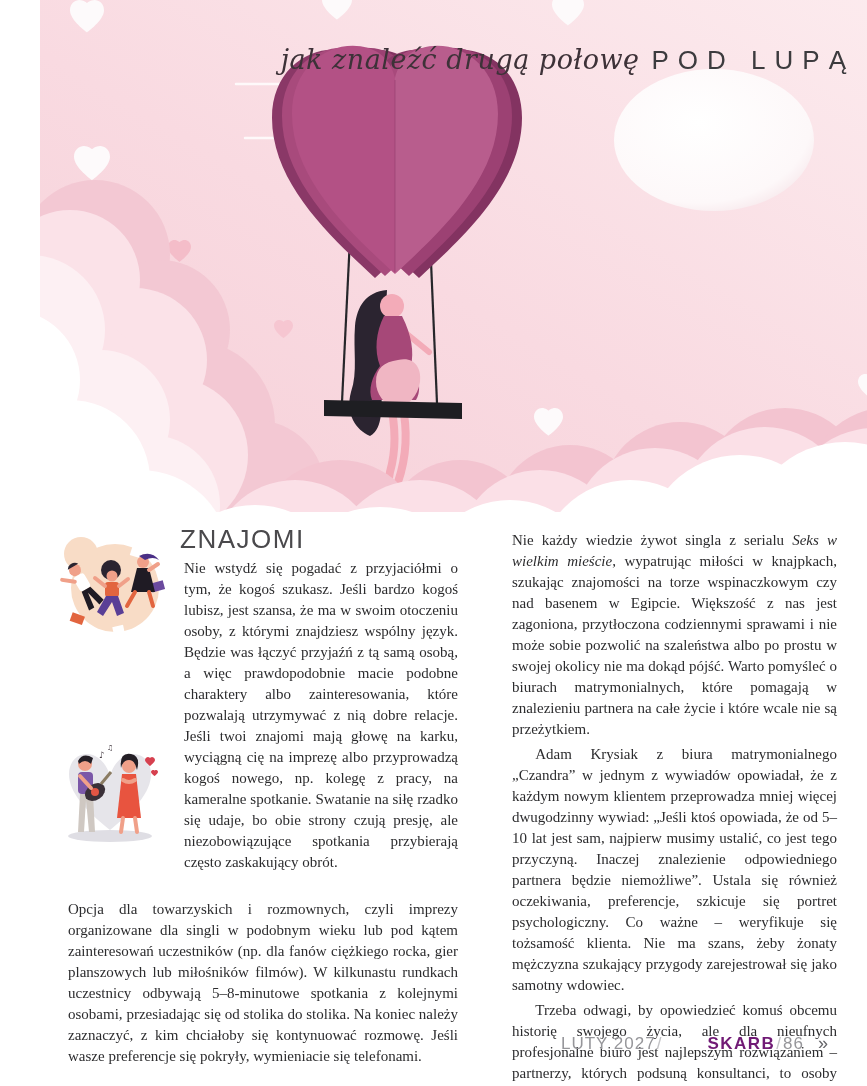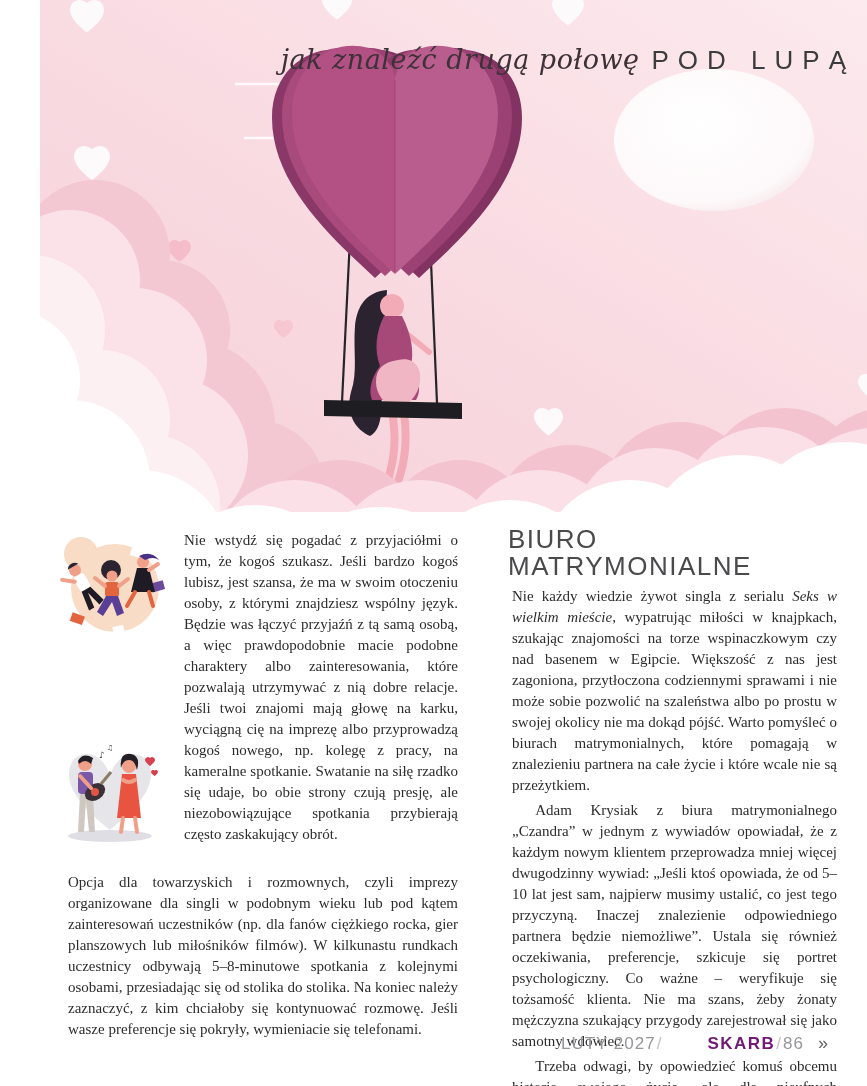--- a/index.html
+++ b/index.html
@@ -263,31 +263,31 @@
               <path d="M68,50 Q74,54 80,50" stroke="#f0a089" stroke-width="4" fill="none" stroke-linecap="round"></path>
               <path d="M68,88 L66,102 M80,88 L82,102" stroke="#f0a089" stroke-width="4" stroke-linecap="round" fill="none"></path>
             </g>
             <text x="44" y="28" font-family="DejaVu Sans" font-size="9" fill="#3a3038">♪</text>
             <text x="52" y="20" font-family="DejaVu Sans" font-size="7" fill="#3a3038">♫</text>
             <path d="M90,30 C90,28 92,27 93,27 C94,27 95,28 95,28 C95,28 96,27 97,27 C98,27 100,28 100,30 C100,32 95,36 95,36 C95,36 90,32 90,30 Z" fill="#d6404f"></path>
             <path d="M96,42 C96,40.5 97.5,40 98.2,40 C99,40 99.6,40.6 99.6,40.6 C99.6,40.6 100.2,40 101,40 C101.8,40 103,40.5 103,42 C103,43.5 99.6,46 99.6,46 C99.6,46 96,43.5 96,42 Z" fill="#d6404f"></path>
           </svg>
         </div>
         <div>
+          <h2 class="section-heading">ZNAJOMI</h2>
           <p class="body-text">Nie wstydź się pogadać z przyjaciółmi o tym, że kogoś szukasz. Jeśli bardzo kogoś lubisz, jest szansa, że ma w swoim otoczeniu osoby, z którymi znajdziesz wspólny język. Będzie was łączyć przyjaźń z tą samą osobą, a więc prawdopodobnie macie podobne charaktery albo zainteresowania, które pozwalają utrzymywać z nią dobre relacje. Jeśli twoi znajomi mają głowę na karku, wyciągną cię na imprezę albo przyprowadzą kogoś nowego, np. kolegę z pracy, na kameralne spotkanie. Swatanie na siłę rzadko się udaje, bo obie strony czują presję, ale niezobowiązujące spotkania przybierają często zaskakujący obrót.</p>
         </div>
       </div>
 
       <div class="szybka">
         <p class="body-text">Opcja dla towarzyskich i rozmownych, czyli imprezy organizowane dla singli w podobnym wieku lub pod kątem zainteresowań uczestników (np. dla fanów ciężkiego rocka, gier planszowych lub miłośników filmów). W kilkunastu rundkach uczestnicy odbywają 5–8-minutowe spotkania z kolejnymi osobami, przesiadając się od stolika do stolika. Na koniec należy zaznaczyć, z kim chciałoby się kontynuować rozmowę. Jeśli wasze preferencje się pokryły, wymieniacie się telefonami.</p>
       </div>
     </div>
 
     <div class="col-right">
-      <h2 class="section-heading">BIURO MATRYMONIALNE</h2>
       <p class="body-text"><span>Nie każdy wiedzie żywot singla z serialu </span><span class="em">Seks w wielkim mieście</span><span>, wypatrując miłości w knajpkach, szukając znajomości na torze wspinaczkowym czy nad basenem w Egipcie. Większość z nas jest zagoniona, przytłoczona codziennymi sprawami i nie może sobie pozwolić na szaleństwa albo po prostu w swojej okolicy nie ma dokąd pójść. Warto pomyśleć o biurach matrymonialnych, które pomagają w znalezieniu partnera na całe życie i które wcale nie są przeżytkiem.</span></p>
       <p class="body-text">Adam Krysiak z biura matrymonialnego „Czandra” w jednym z wywiadów opowiadał, że z każdym nowym klientem przeprowadza mniej więcej dwugodzinny wywiad: „Jeśli ktoś opowiada, że od 5–10 lat jest sam, najpierw musimy ustalić, co jest tego przyczyną. Inaczej znalezienie odpowiedniego partnera będzie niemożliwe”. Ustala się również oczekiwania, preferencje, szkicuje się portret psychologiczny. Co ważne – weryfikuje się tożsamość klienta. Nie ma szans, żeby żonaty mężczyzna szukający przygody zarejestrował się jako samotny wdowiec.</p>
       <p class="body-text">Trzeba odwagi, by opowiedzieć komuś obcemu historię swojego życia, ale dla nieufnych profesjonalne biuro jest najlepszym rozwiązaniem – partnerzy, których podsuną konsultanci, to osoby sprawdzone. „Randkę” wybiera się z anonimowego katalogu. Wszystkie podane informacje zostają w biurze, co gwa-</p>
     </div>
   </div>
 
   <div class="footer">
     <span>LUTY 2027</span><span class="sep">/</span><span class="brand">SKARB</span><span class="sep">/</span><span>86</span><span class="arrow">»</span>
   </div>
 

